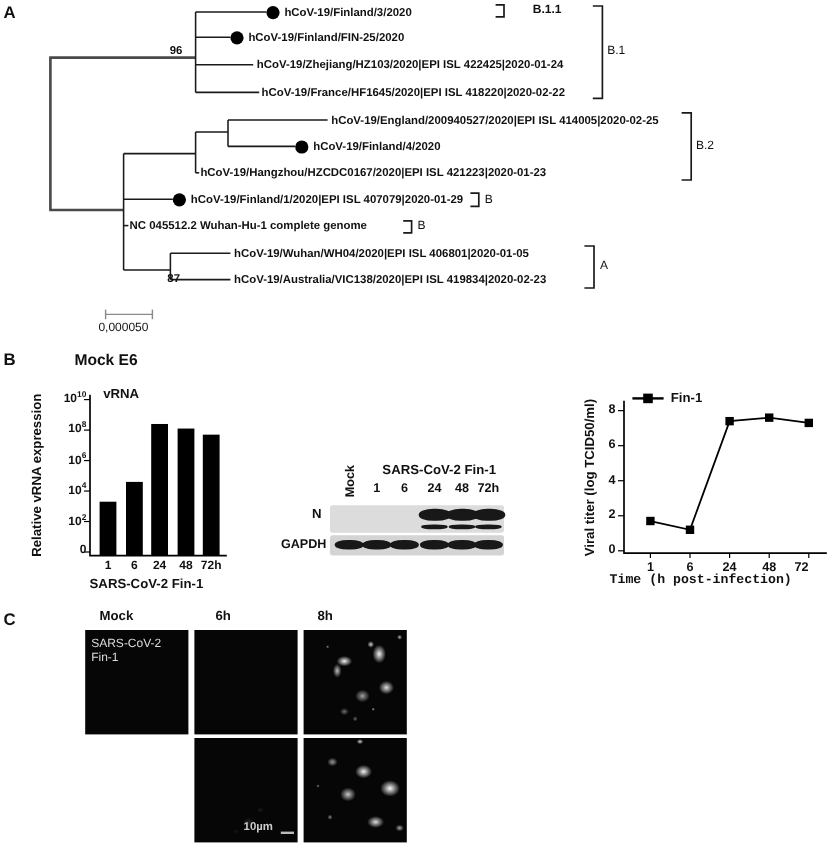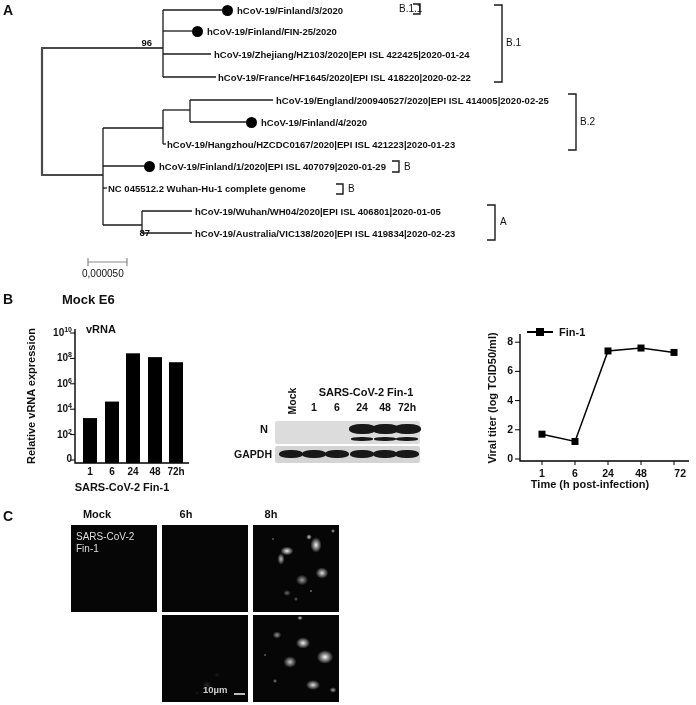--- a/index.html
+++ b/index.html
@@ -126,21 +126,21 @@
         <rect x="670.5" y="348.92" width="7" height="7" fill="#000"></rect>
       </g>
   </svg>
 
   <div class="panel-letter" style="left:3px;top:2px;">A</div>
   <div class="panel-letter" style="left:3px;top:291px;">B</div>
   <div class="panel-letter" style="left:3px;top:508px;">C</div>
 
   <div class="lbl boot" style="left:128px;top:37px;">96</div>
   <div class="lbl boot" style="left:126px;top:227px;">87</div>
-  <div class="lbl clade" style="left:399px;top:3px;">B.1.1</div>
+  <div class="lbl clade" style="left:444px;top:3px;font-weight:bold;">B.1.1</div>
   <div class="lbl clade" style="left:506px;top:37px;">B.1</div>
   <div class="lbl clade" style="left:580px;top:116px;">B.2</div>
   <div class="lbl clade" style="left:404px;top:161px;">B</div>
   <div class="lbl clade" style="left:348px;top:183px;">B</div>
   <div class="lbl clade" style="left:500px;top:216px;">A</div>
   <div class="lbl" style="left:82px;top:268px;font-size:10px;">0,000050</div>
 
   <div class="lbl" style="left:62px;top:292px;font-weight:bold;font-size:13px;">Mock E6</div>
   <div class="lbl" style="left:86px;top:323px;font-size:11px;font-weight:600;">vRNA</div>
   <div class="lbl rot axlab" style="left:-44px;top:390px;width:150px;">Relative vRNA expression</div>
@@ -161,21 +161,21 @@
   <div id="blot-gapdh" class="blot">
       <div class="band" style="left: 4px; top: 4px; width: 24px; height: 8px;"></div>
       <div class="band" style="left: 27px; top: 4px; width: 24px; height: 8px;"></div>
       <div class="band" style="left: 50px; top: 4px; width: 24px; height: 8px;"></div>
       <div class="band" style="left: 75px; top: 4px; width: 24px; height: 8px;"></div>
       <div class="band" style="left: 98px; top: 4px; width: 24px; height: 8px;"></div>
       <div class="band" style="left: 120px; top: 4px; width: 24px; height: 8px;"></div>
     </div>
 
   <div class="lbl rot axlab" style="left:412px;top:392px;width:160px;">Viral titer (log TCID50/ml)</div>
-  <div class="lbl axlab" style="left:520px;top:478px;width:140px;">Time (h post-infection)</div>
+  <div class="lbl axlab" style="left:508px;top:478px;width:140px;font-family:Liberation Mono, monospace;">Time (h post-infection)</div>
   <div class="lbl" style="left:527px;top:326px;display:flex;align-items:center;">
     <span style="position:relative;width:26px;height:12px;display:inline-block;">
       <span style="position:absolute;left:0;top:5px;width:26px;height:2px;background:#000;"></span>
       <span style="position:absolute;left:9px;top:2px;width:8px;height:8px;background:#000;"></span>
     </span>
     <span style="margin-left:6px;font-size:11px;font-weight:600;">Fin-1</span>
   </div>
 
   <div class="lbl axlab" style="left:67px;top:508px;width:60px;font-weight:700;font-size:11px;">Mock</div>
   <div class="lbl axlab" style="left:156px;top:508px;width:60px;font-weight:700;font-size:11px;">6h</div>
@@ -245,19 +245,19 @@
     <div class="lbl" style="left: 162px; top: 466px; width: 28px; text-align: center; font-size: 10px; font-weight: 600;">72h</div>
     <div class="lbl" style="left: 497px; top: 452px; width: 16px; text-align: right; font-size: 10.5px; font-weight: 600;">0</div>
     <div class="lbl" style="left: 497px; top: 422.8px; width: 16px; text-align: right; font-size: 10.5px; font-weight: 600;">2</div>
     <div class="lbl" style="left: 497px; top: 393.6px; width: 16px; text-align: right; font-size: 10.5px; font-weight: 600;">4</div>
     <div class="lbl" style="left: 497px; top: 364.4px; width: 16px; text-align: right; font-size: 10.5px; font-weight: 600;">6</div>
     <div class="lbl" style="left: 497px; top: 335.2px; width: 16px; text-align: right; font-size: 10.5px; font-weight: 600;">8</div>
     <div class="lbl" style="left: 530px; top: 467px; width: 24px; text-align: center; font-size: 10.5px; font-weight: 600;">1</div>
     <div class="lbl" style="left: 563px; top: 467px; width: 24px; text-align: center; font-size: 10.5px; font-weight: 600;">6</div>
     <div class="lbl" style="left: 596px; top: 467px; width: 24px; text-align: center; font-size: 10.5px; font-weight: 600;">24</div>
     <div class="lbl" style="left: 629px; top: 467px; width: 24px; text-align: center; font-size: 10.5px; font-weight: 600;">48</div>
-    <div class="lbl" style="left: 662px; top: 467px; width: 24px; text-align: right; font-size: 10.5px; font-weight: 600;">72</div>
+    <div class="lbl" style="left: 662px; top: 467px; width: 24px; text-align: left; font-size: 10.5px; font-weight: 600;">72</div>
     <div class="lbl" style="left: 300px; top: 401px; width: 28px; text-align: center; font-size: 10.5px; font-weight: 700;">1</div>
     <div class="lbl" style="left: 323px; top: 401px; width: 28px; text-align: center; font-size: 10.5px; font-weight: 700;">6</div>
     <div class="lbl" style="left: 348px; top: 401px; width: 28px; text-align: center; font-size: 10.5px; font-weight: 700;">24</div>
     <div class="lbl" style="left: 371px; top: 401px; width: 28px; text-align: center; font-size: 10.5px; font-weight: 700;">48</div>
     <div class="lbl" style="left: 393px; top: 401px; width: 28px; text-align: center; font-size: 10.5px; font-weight: 700;">72h</div>
   </div>
 
 </body></html>

